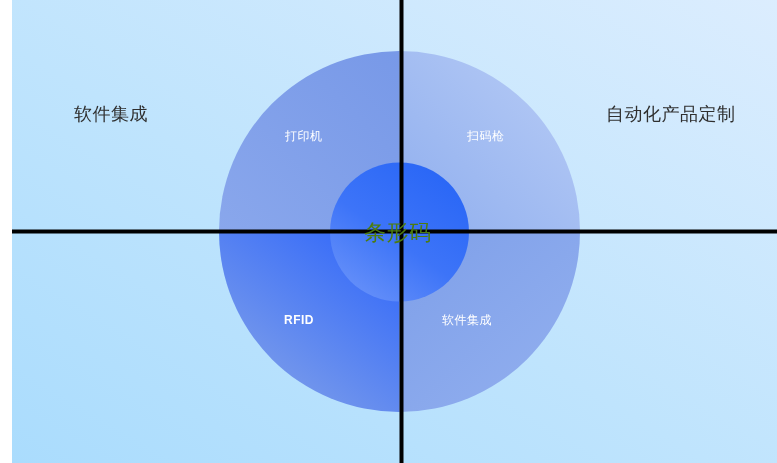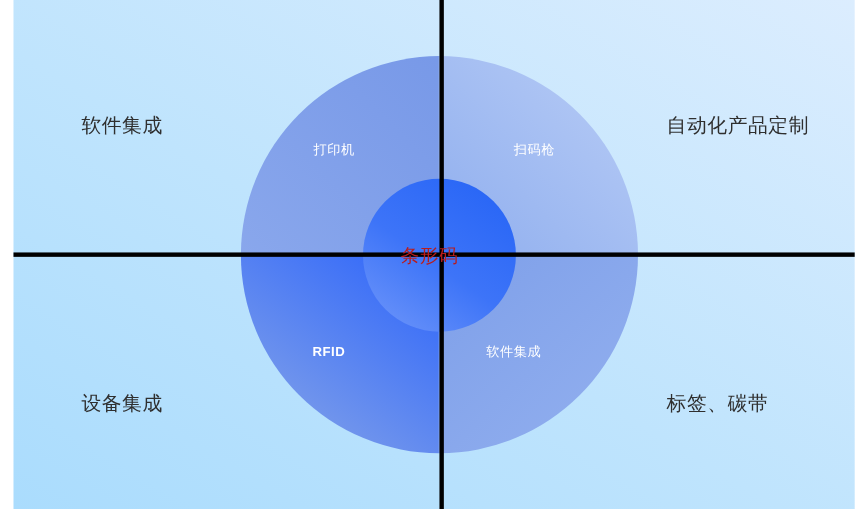--- a/index.html
+++ b/index.html
@@ -36,22 +36,22 @@
     position: absolute;
     color: #ffffff;
     font-size: 12px;
     line-height: 22px;
     letter-spacing: 0.5px;
     white-space: nowrap;
     -webkit-font-smoothing: antialiased;
   }
   .core-label {
     position: absolute;
-    color: #b91c1c;
-    font-size: 17px;
+    color: #4d7c0f;
+    font-size: 22px;
     line-height: 22px;
     letter-spacing: 0.5px;
     white-space: nowrap;
     -webkit-font-smoothing: antialiased;
   }
   
   #label-sw-outer { left: 62px;  top: 356px; }
   #label-nw-outer { left: 62px;  top: 103px; }
   #label-ne-outer { left: 594px; top: 103px; }
   #label-se-outer { left: 594px; top: 356px; }
@@ -130,22 +130,20 @@
     </g>
 
     <circle cx="387.5" cy="232" r="69.5" fill="url(#coreGrad)"></circle>
 
     <rect x="0" y="229.5" width="777" height="4" fill="#000000"></rect>
     <rect x="387.5" y="0" width="4" height="463" fill="#000000"></rect>
   </svg>
 
   <div class="outer-label" id="label-nw-outer">软件集成</div>
   <div class="outer-label" id="label-ne-outer">自动化产品定制</div>
-  <div class="outer-label" id="label-sw-outer">设备集成</div>
-  <div class="outer-label" id="label-se-outer">标签、碳带</div>
 
   <div class="ring-label" id="label-nw-ring">打印机</div>
   <div class="ring-label" id="label-ne-ring">扫码枪</div>
   <div class="ring-label" id="label-sw-ring">RFID</div>
   <div class="ring-label" id="label-se-ring">软件集成</div>
 
   <div class="core-label" id="label-core">条形码</div>
 
 </div>
 

